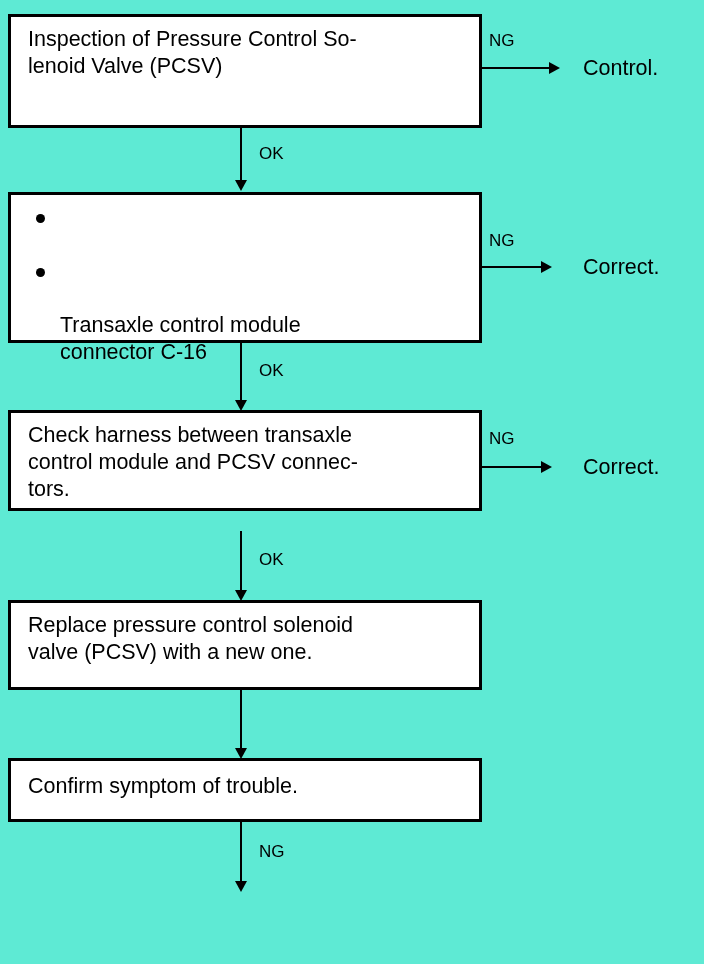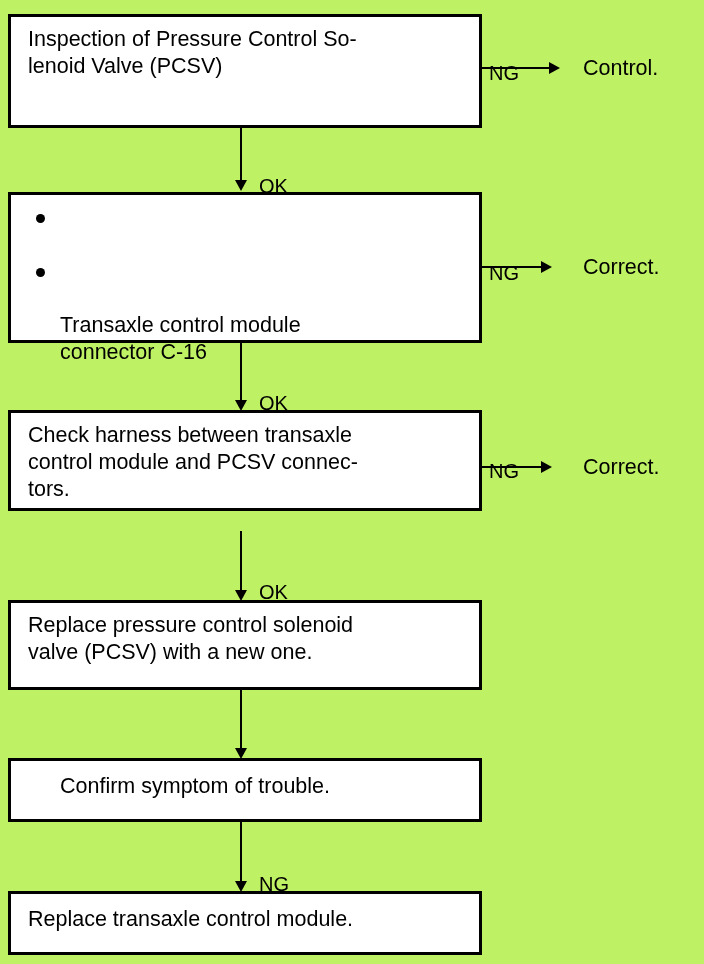--- a/index.html
+++ b/index.html
@@ -8,21 +8,21 @@
     background: #ffffff;
   }
   body {
     font-family: "Liberation Sans", sans-serif;
     color: #000000;
   }
   #canvas {
     position: relative;
     width: 704px;
     height: 964px;
-    background: #bef264;
+    background: #5eead4;
     overflow: hidden;
   }
 
   
   .node {
     position: absolute;
     box-sizing: border-box;
     border: 3px solid #000000;
     background: #ffffff;
   }
@@ -91,24 +91,23 @@
     width: 0;
     height: 0;
     border-top: 6px solid transparent;
     border-bottom: 6px solid transparent;
     border-left: 11px solid #000000;
   }
 
   
   .edge-label {
     position: absolute;
-    font-size: 20px;
+    font-size: 17px;
     line-height: 24px;
     white-space: nowrap;
-    margin-top: 32px;
   }
   .terminal-label {
     position: absolute;
     font-size: 21.5px;
     line-height: 24px;
     white-space: nowrap;
   }
 </style>
 </head>
 <body>
@@ -168,24 +167,21 @@
 
   <div class="node" style="left:8px; top:600px; width:474px; height:90px;">
     <div class="node-text">Replace pressure control solenoid
 valve (PCSV) with a new one.</div>
   </div>
 
   <div class="vline" style="left:240px; top:690px; height:61px;"></div>
   <div class="vhead" style="left:235px; top:748px;"></div>
 
   <div class="node" style="left:8px; top:758px; width:474px; height:64px;">
-    <div class="node-text" style="top:12px;margin-left:32px;">Confirm symptom of trouble.</div>
+    <div class="node-text" style="top:12px;">Confirm symptom of trouble.</div>
   </div>
 
   <div class="vline" style="left:240px; top:822px; height:62px;"></div>
   <div class="vhead" style="left:235px; top:881px;"></div>
   <div class="edge-label" style="left:259px; top:840px;">NG</div>
 
-  <div class="node" style="left:8px; top:891px; width:474px; height:64px;">
-    <div class="node-text" style="top:12px;">Replace transaxle control module.</div>
-  </div>
 
 </div>
 
 </body></html>

